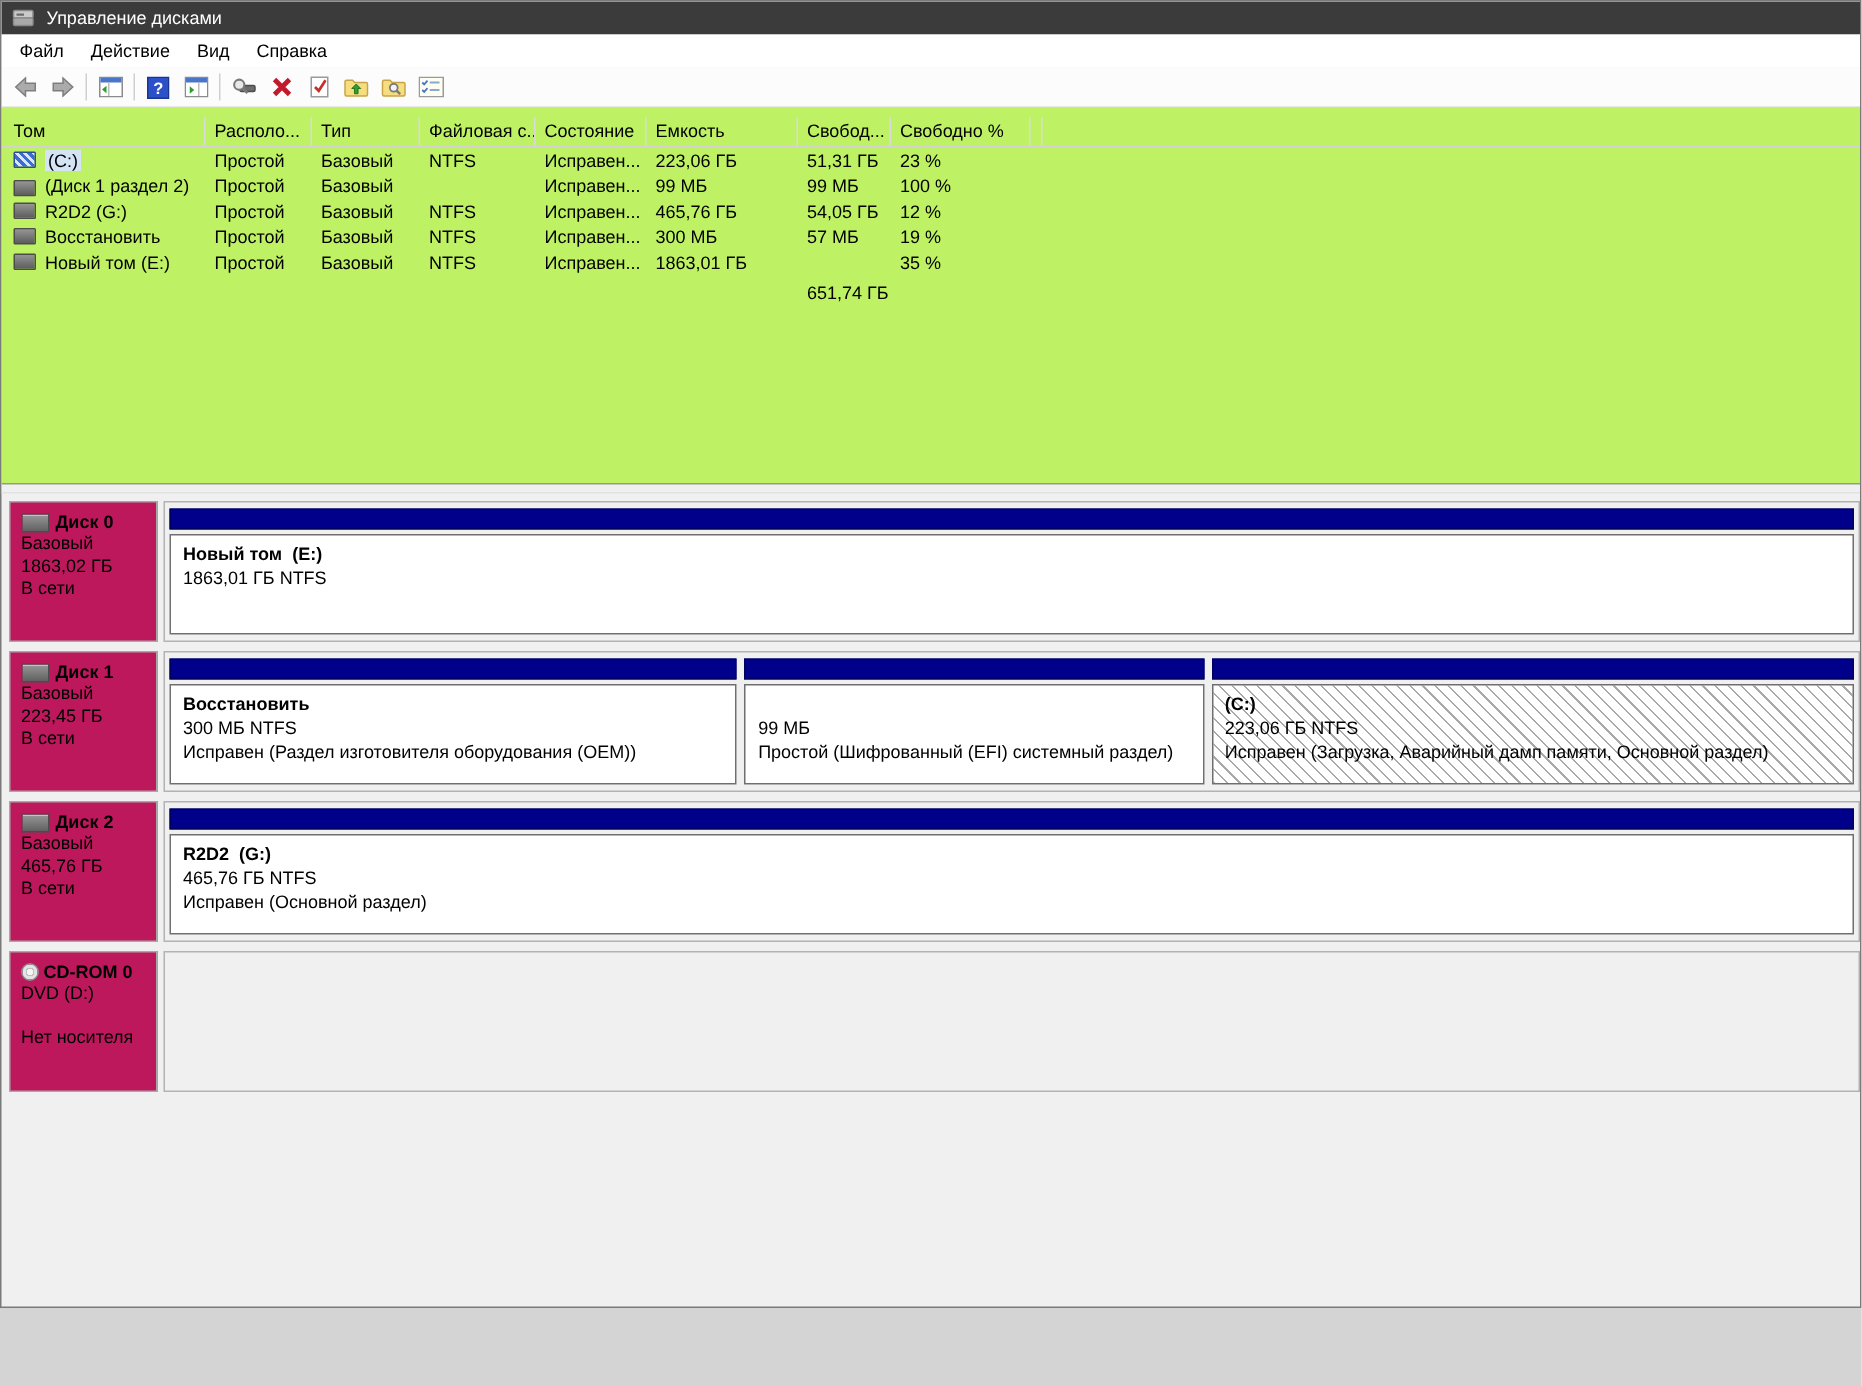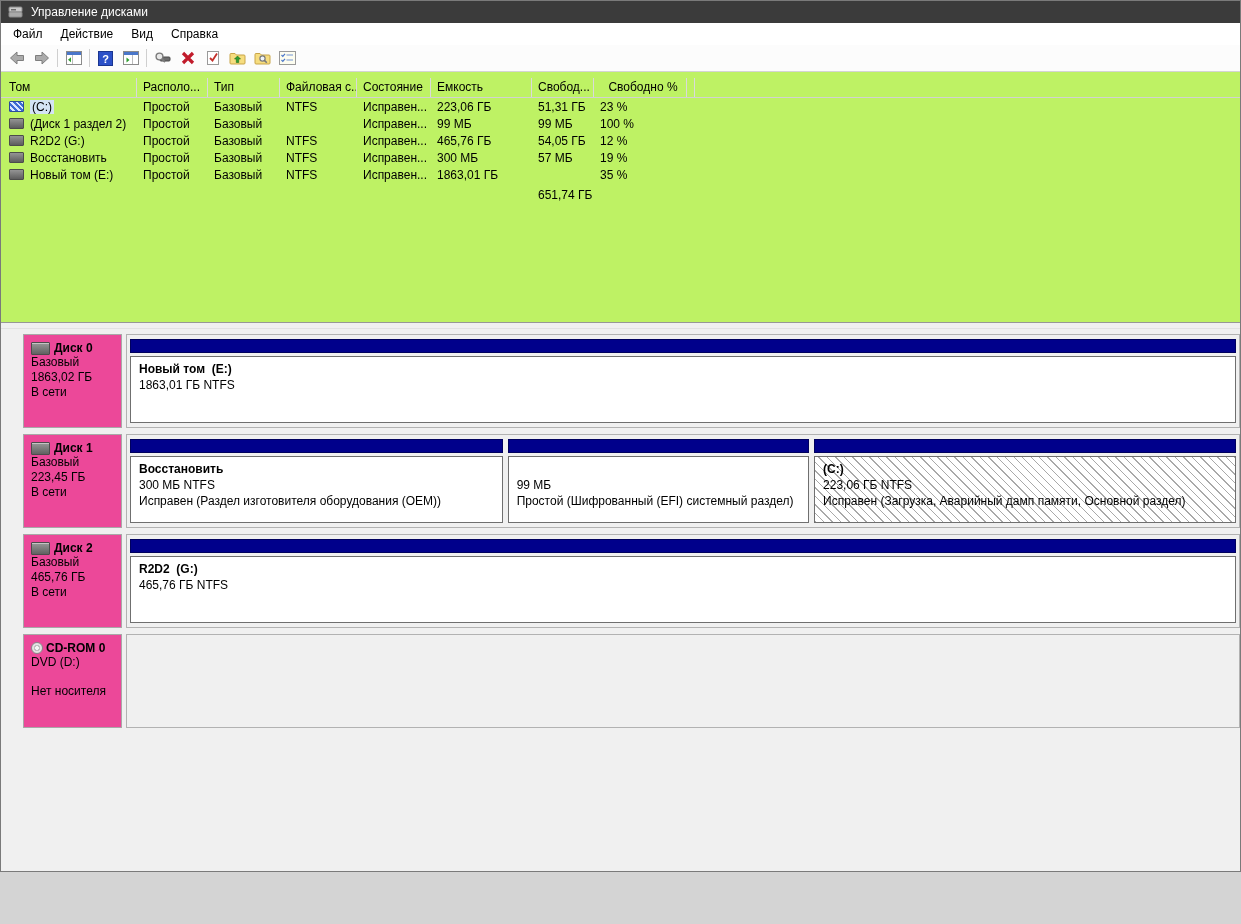--- a/index.html
+++ b/index.html
@@ -29,21 +29,21 @@
   .vol-icon{display:inline-block;width:13px;height:9px;border:1px solid #4c4c4c;border-radius:1px;background:linear-gradient(#949494,#5d5d5d);margin:0 6px 0 2px;flex-shrink:0;}
   .vol-icon.sel{background:repeating-linear-gradient(45deg,#3c6cd4 0 2px,#d8e6ff 2px 4px);border-color:#2c4c9c;}
   .vname.selected{background:#d4e4f4;padding:0 2px;}
 
   
   .splitter{height:5px;background:#f0f0f0;border-top:1px solid #979797;border-bottom:1px solid #e2e2e2;}
 
   
   .graph-panel{padding-top:5px;}
   .disk-row{display:flex;height:94px;margin:0 0 6px 5px;}
-  .disk-label{width:99px;box-sizing:border-box;border:1px solid #a8a8a8;background:#ec4899;padding:6px 3px 0 7px;flex-shrink:0;margin-left:17px;}
+  .disk-label{width:99px;box-sizing:border-box;border:1px solid #a8a8a8;background:#be185d;padding:6px 3px 0 7px;flex-shrink:0;}
   .disk-title{display:flex;align-items:center;font-weight:bold;white-space:nowrap;}
   .drive-icon{display:inline-block;width:17px;height:11px;background:linear-gradient(#989898,#616161);border:1px solid #4c4c4c;border-radius:1px;box-shadow:inset 0 1px 0 #c4c4c4;margin-right:4px;flex-shrink:0;}
   .cd-icon{display:inline-block;width:12px;height:12px;border-radius:50%;border:1px solid #8a8a8a;background:radial-gradient(circle,#f5f5f5 0 2px,#bfbfbf 2px 3px,#e3e3e3 3px);box-sizing:border-box;margin-right:3px;flex-shrink:0;}
   .disk-line{line-height:15px;white-space:nowrap;}
   .disk-line.spaced{margin-top:14px;}
   .part-strip{flex:1;box-sizing:border-box;border:1px solid #b2b2b2;margin-left:4px;padding:4px 3px;display:flex;gap:5px;min-width:0;}
   .part-strip.empty{padding:0;}
   .partition{display:flex;flex-direction:column;box-sizing:border-box;min-width:0;}
   .part-bar{height:12px;background:#00008b;border:1px solid #00005e;flex-shrink:0;}
   .part-body{flex:1;margin-top:3px;border:1px solid #6f6f6f;background:#fff;padding:4px 0 0 8px;overflow:hidden;}
@@ -178,40 +178,40 @@
 
   <div class="volume-panel">
     <div class="table-header">
         <div class="hcell" style="width: 134px;">Том</div>
         <div class="hcell" style="width: 71px;">Располо...</div>
         <div class="hcell" style="width: 72px;">Тип</div>
         <div class="hcell" style="width: 77px;">Файловая с...</div>
         <div class="hcell" style="width: 74px;">Состояние</div>
         <div class="hcell" style="width: 101px;">Емкость</div>
         <div class="hcell" style="width: 62px;">Свобод...</div>
-        <div class="hcell" style="width: 93px; text-align: center;">Свободно %</div>
+        <div class="hcell" style="width: 93px;">Свободно %</div>
         <div class="hcell" style="width: 8px;"></div>
         <div class="hcell hfill"></div>
       </div>
     <div>
         <div class="vrow">
           <div class="vcell" style="width: 134px; padding-left: 4px;">
             <span class="vol-icon sel"></span>
             <span class="vname selected">(C:)</span>
           </div>
           <div class="vcell" style="width: 71px;">Простой</div>
           <div class="vcell" style="width: 72px;">Базовый</div>
           <div class="vcell" style="width: 77px;">NTFS</div>
           <div class="vcell" style="width: 74px;">Исправен...</div>
           <div class="vcell" style="width: 101px;">223,06 ГБ</div>
           <div class="vcell" style="width: 62px;">51,31 ГБ</div>
           <div class="vcell" style="width: 93px;">23 %</div>
         </div>
         <div class="vrow">
-          <div class="vcell" style="width: 134px; padding-left: 4px;">
+          <div class="vcell" style="width: 134px; padding-left: 4px; align-items: flex-end;">
             <span class="vol-icon"></span>
             <span class="vname">(Диск 1 раздел 2)</span>
           </div>
           <div class="vcell" style="width: 71px;">Простой</div>
           <div class="vcell" style="width: 72px;">Базовый</div>
           <div class="vcell" style="width: 77px;"></div>
           <div class="vcell" style="width: 74px;">Исправен...</div>
           <div class="vcell" style="width: 101px;">99 МБ</div>
           <div class="vcell" style="width: 62px;">99 МБ</div>
           <div class="vcell" style="width: 93px;">100 %</div>
@@ -327,20 +327,21 @@
           <div class="disk-line">Базовый</div>
           <div class="disk-line">465,76 ГБ</div>
           <div class="disk-line">В сети</div>
         </div>
         <div class="part-strip">
           <div class="partition" style="flex-grow: 100; flex-basis: 0px;">
             <div class="part-bar"></div>
             <div class="part-body">
               <div class="part-line part-name">R2D2  (G:)</div>
               <div class="part-line">465,76 ГБ NTFS</div>
+              <div class="part-line">Исправен (Основной раздел)</div>
             </div>
           </div>
         </div>
       </div>
       <div class="disk-row">
         <div class="disk-label">
           <div class="disk-title">
             <span class="cd-icon"></span>
             <span>CD-ROM 0</span>
           </div>

